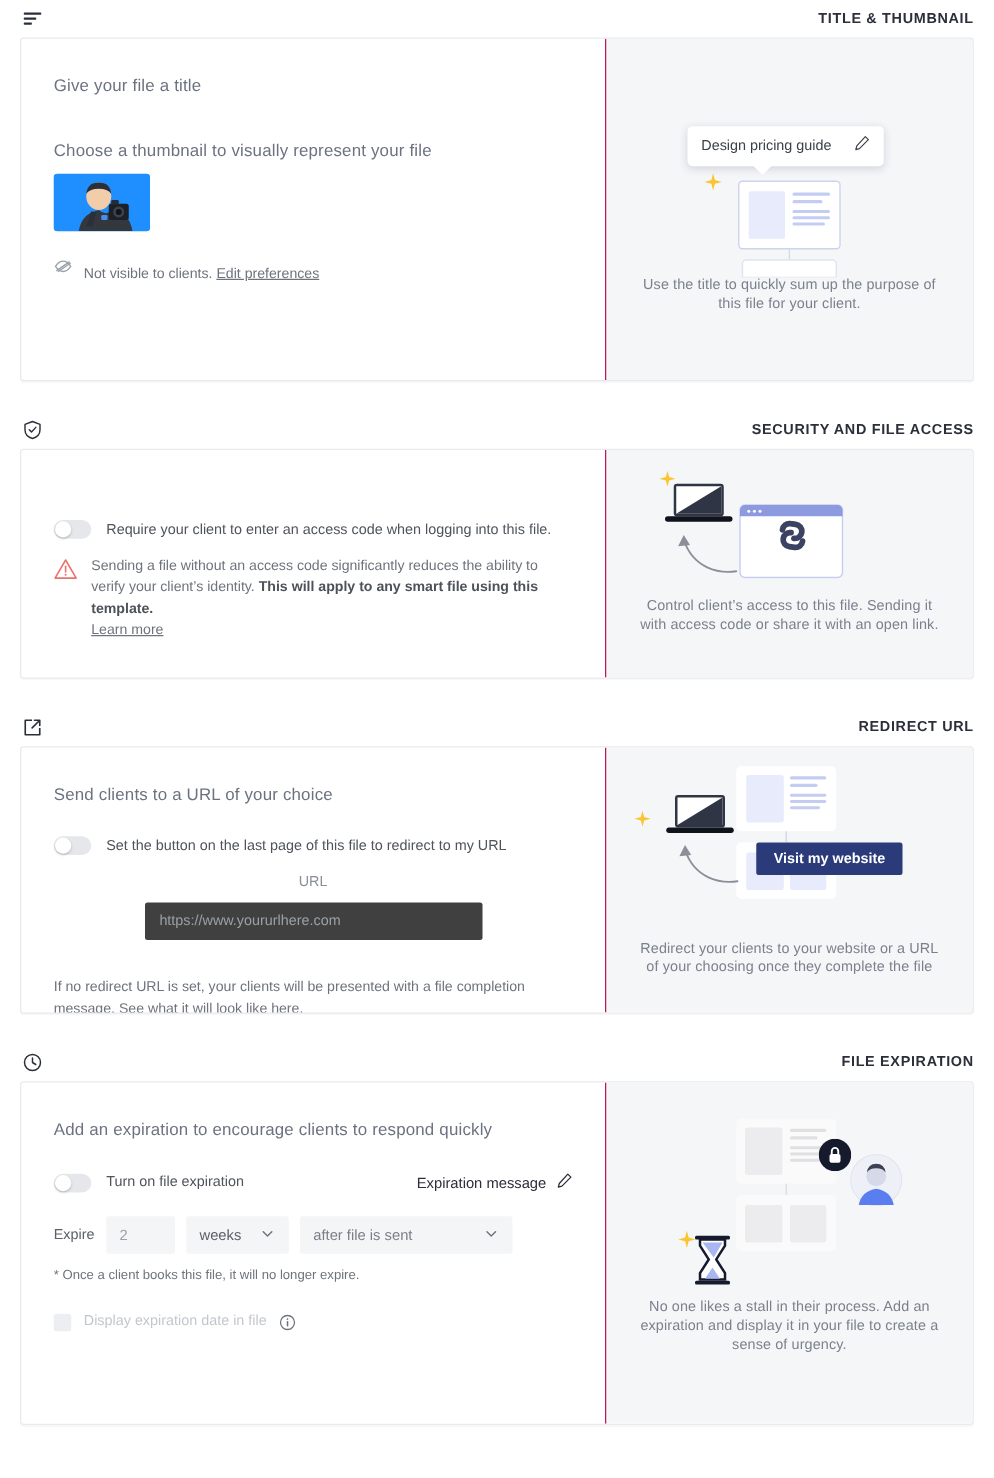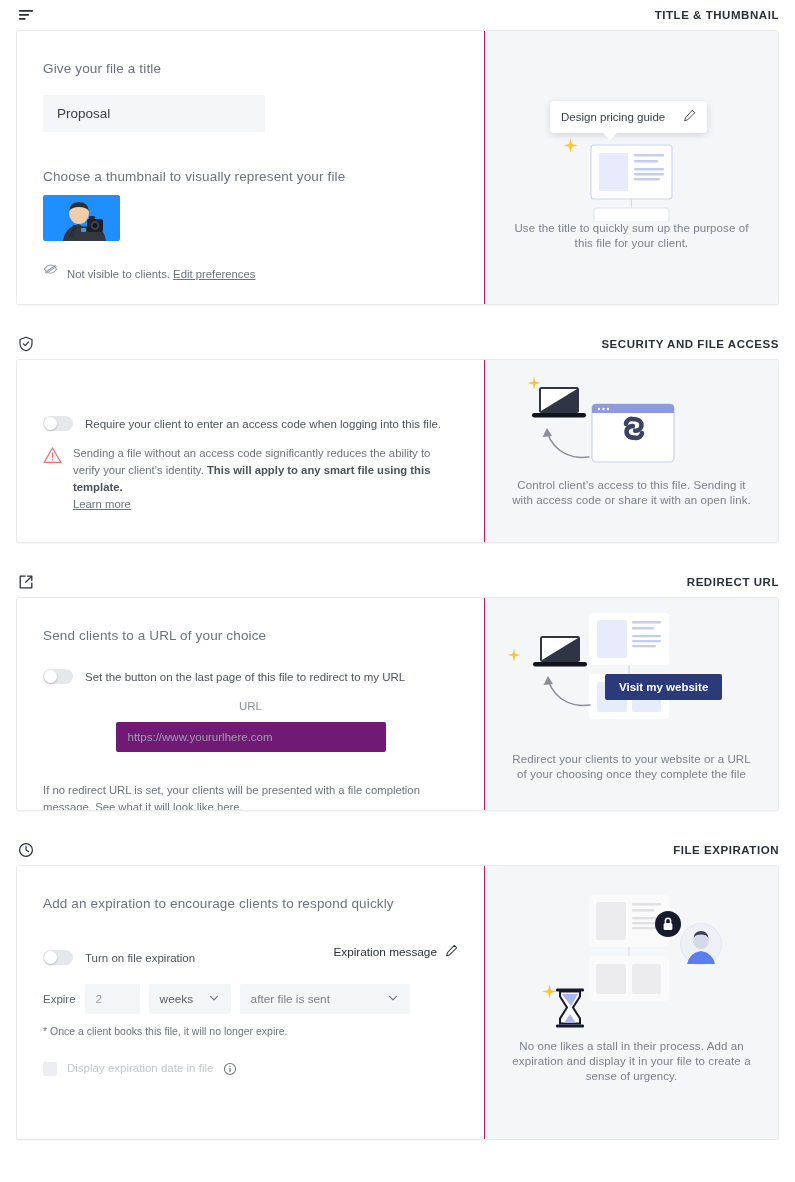--- a/index.html
+++ b/index.html
@@ -78,32 +78,32 @@
     align-items: center;
     padding-left: 14px;
     font-size: 13.5px;
     color: #3b4049;
   }
   .url-row { display: flex; align-items: center; gap: 10px; margin-top: 16px; flex-direction: column; }
   .url-label { font-size: 11.5px; color: #8b9098; }
   .url-input {
     width: 270px;
     height: 30px;
-    background: #701a75;
+    background: #404040;
     border: none;
     border-radius: 2px;
     display: flex;
     align-items: center;
     padding-left: 12px;
     font-size: 11.5px;
     color: #9aa0a8;
   }
 
   
-  .toggle-row { display: flex; align-items: center; gap: 12px; margin-top: 12px; }
+  .toggle-row { display: flex; align-items: center; gap: 12px; }
   .toggle {
     width: 30px; height: 15px;
     border-radius: 8px;
     background: #e6e7eb;
     position: relative;
     flex: 0 0 30px;
   }
   .toggle::after {
     content: "";
     position: absolute;
@@ -179,21 +179,20 @@
         </g>
       </svg>
     </span>
     <span class="sec-title">TITLE &amp; THUMBNAIL</span>
   </div>
 
   <div class="card" style="height:275px;">
     <div class="card-left">
       <div class="lead">Give your file a title</div>
 
-      <div class="title-input">Proposal</div>
 
       <div class="lead" style="margin-top:37px;">Choose a thumbnail to visually represent your file</div>
 
       <div class="thumb">
         <svg viewBox="0 0 77 46" width="77" height="46" preserveAspectRatio="none">
           <rect width="77" height="46" fill="#1f8fff"></rect>
           <ellipse cx="36" cy="18" rx="10" ry="11" fill="#f2cdaa"></ellipse>
           <path d="M26 16 q1-9 10-9 q9 0 10 9 q-3-4-10-4 q-7 0-10 4z" fill="#2a2f38"></path>
           <path d="M20 46 q2-14 16-17 q5 5 12 0 q13 3 15 17z" fill="#33383f"></path>
           <rect x="44" y="24" width="16" height="13" rx="2" fill="#1d2127"></rect>

